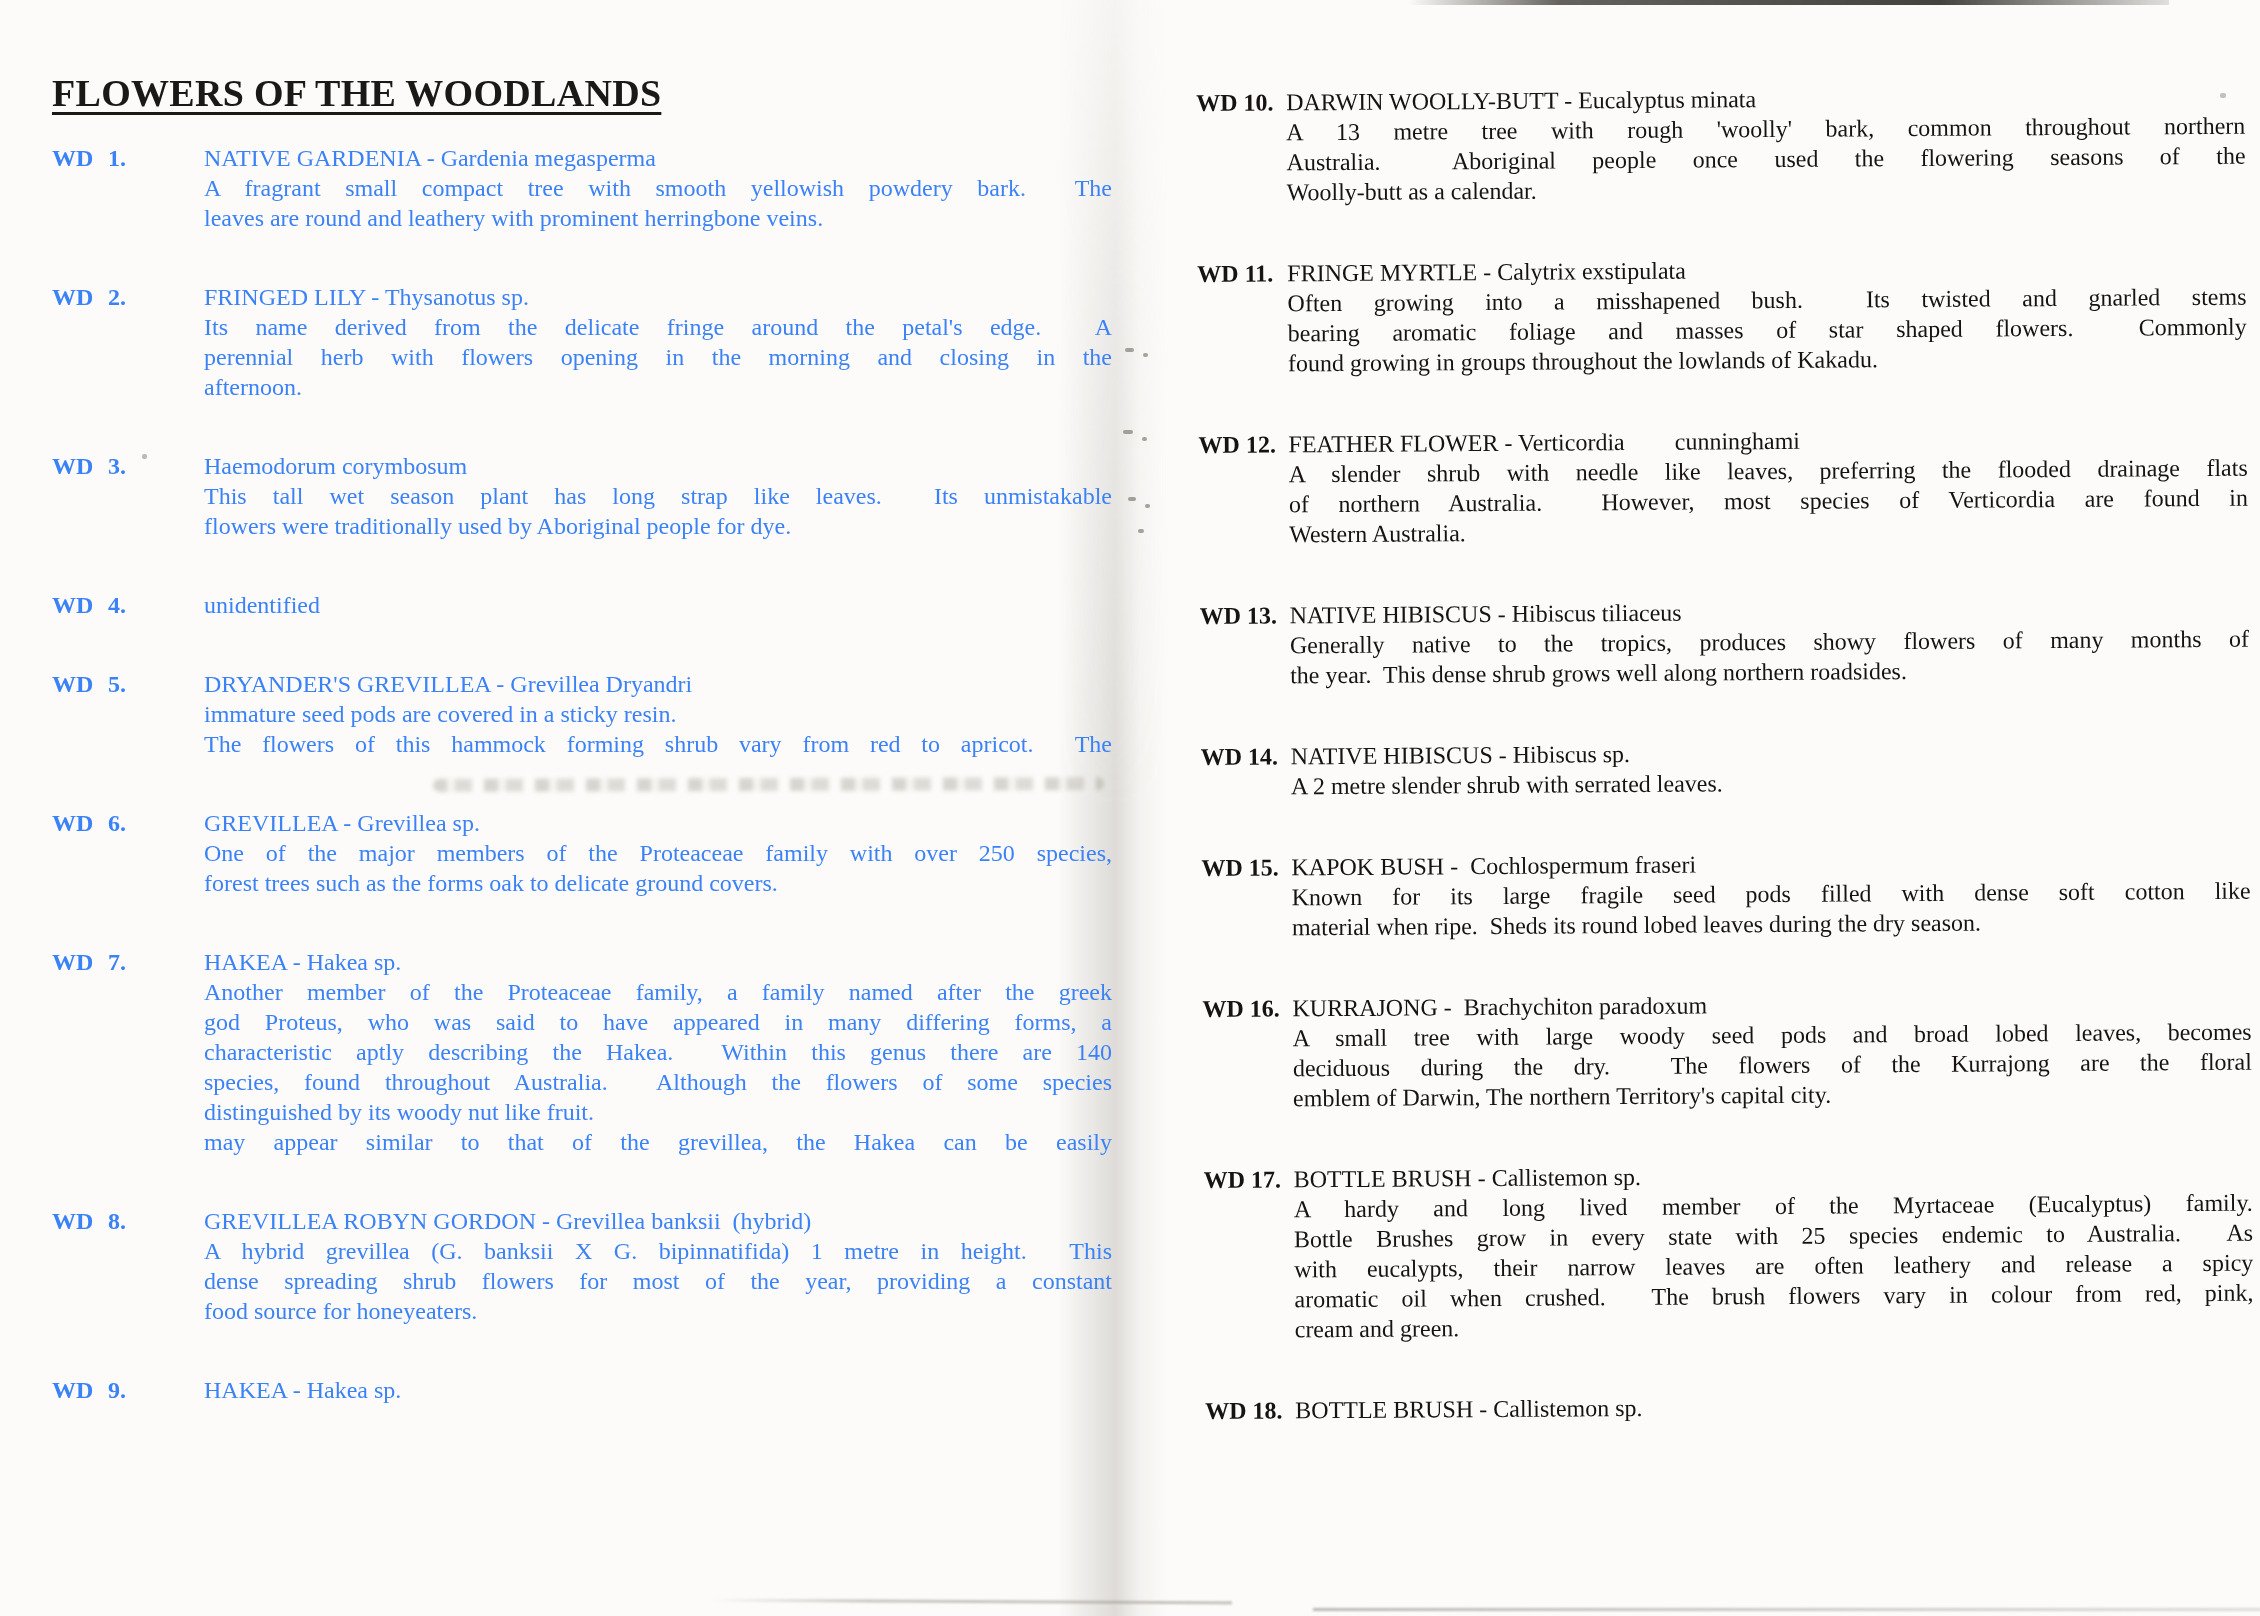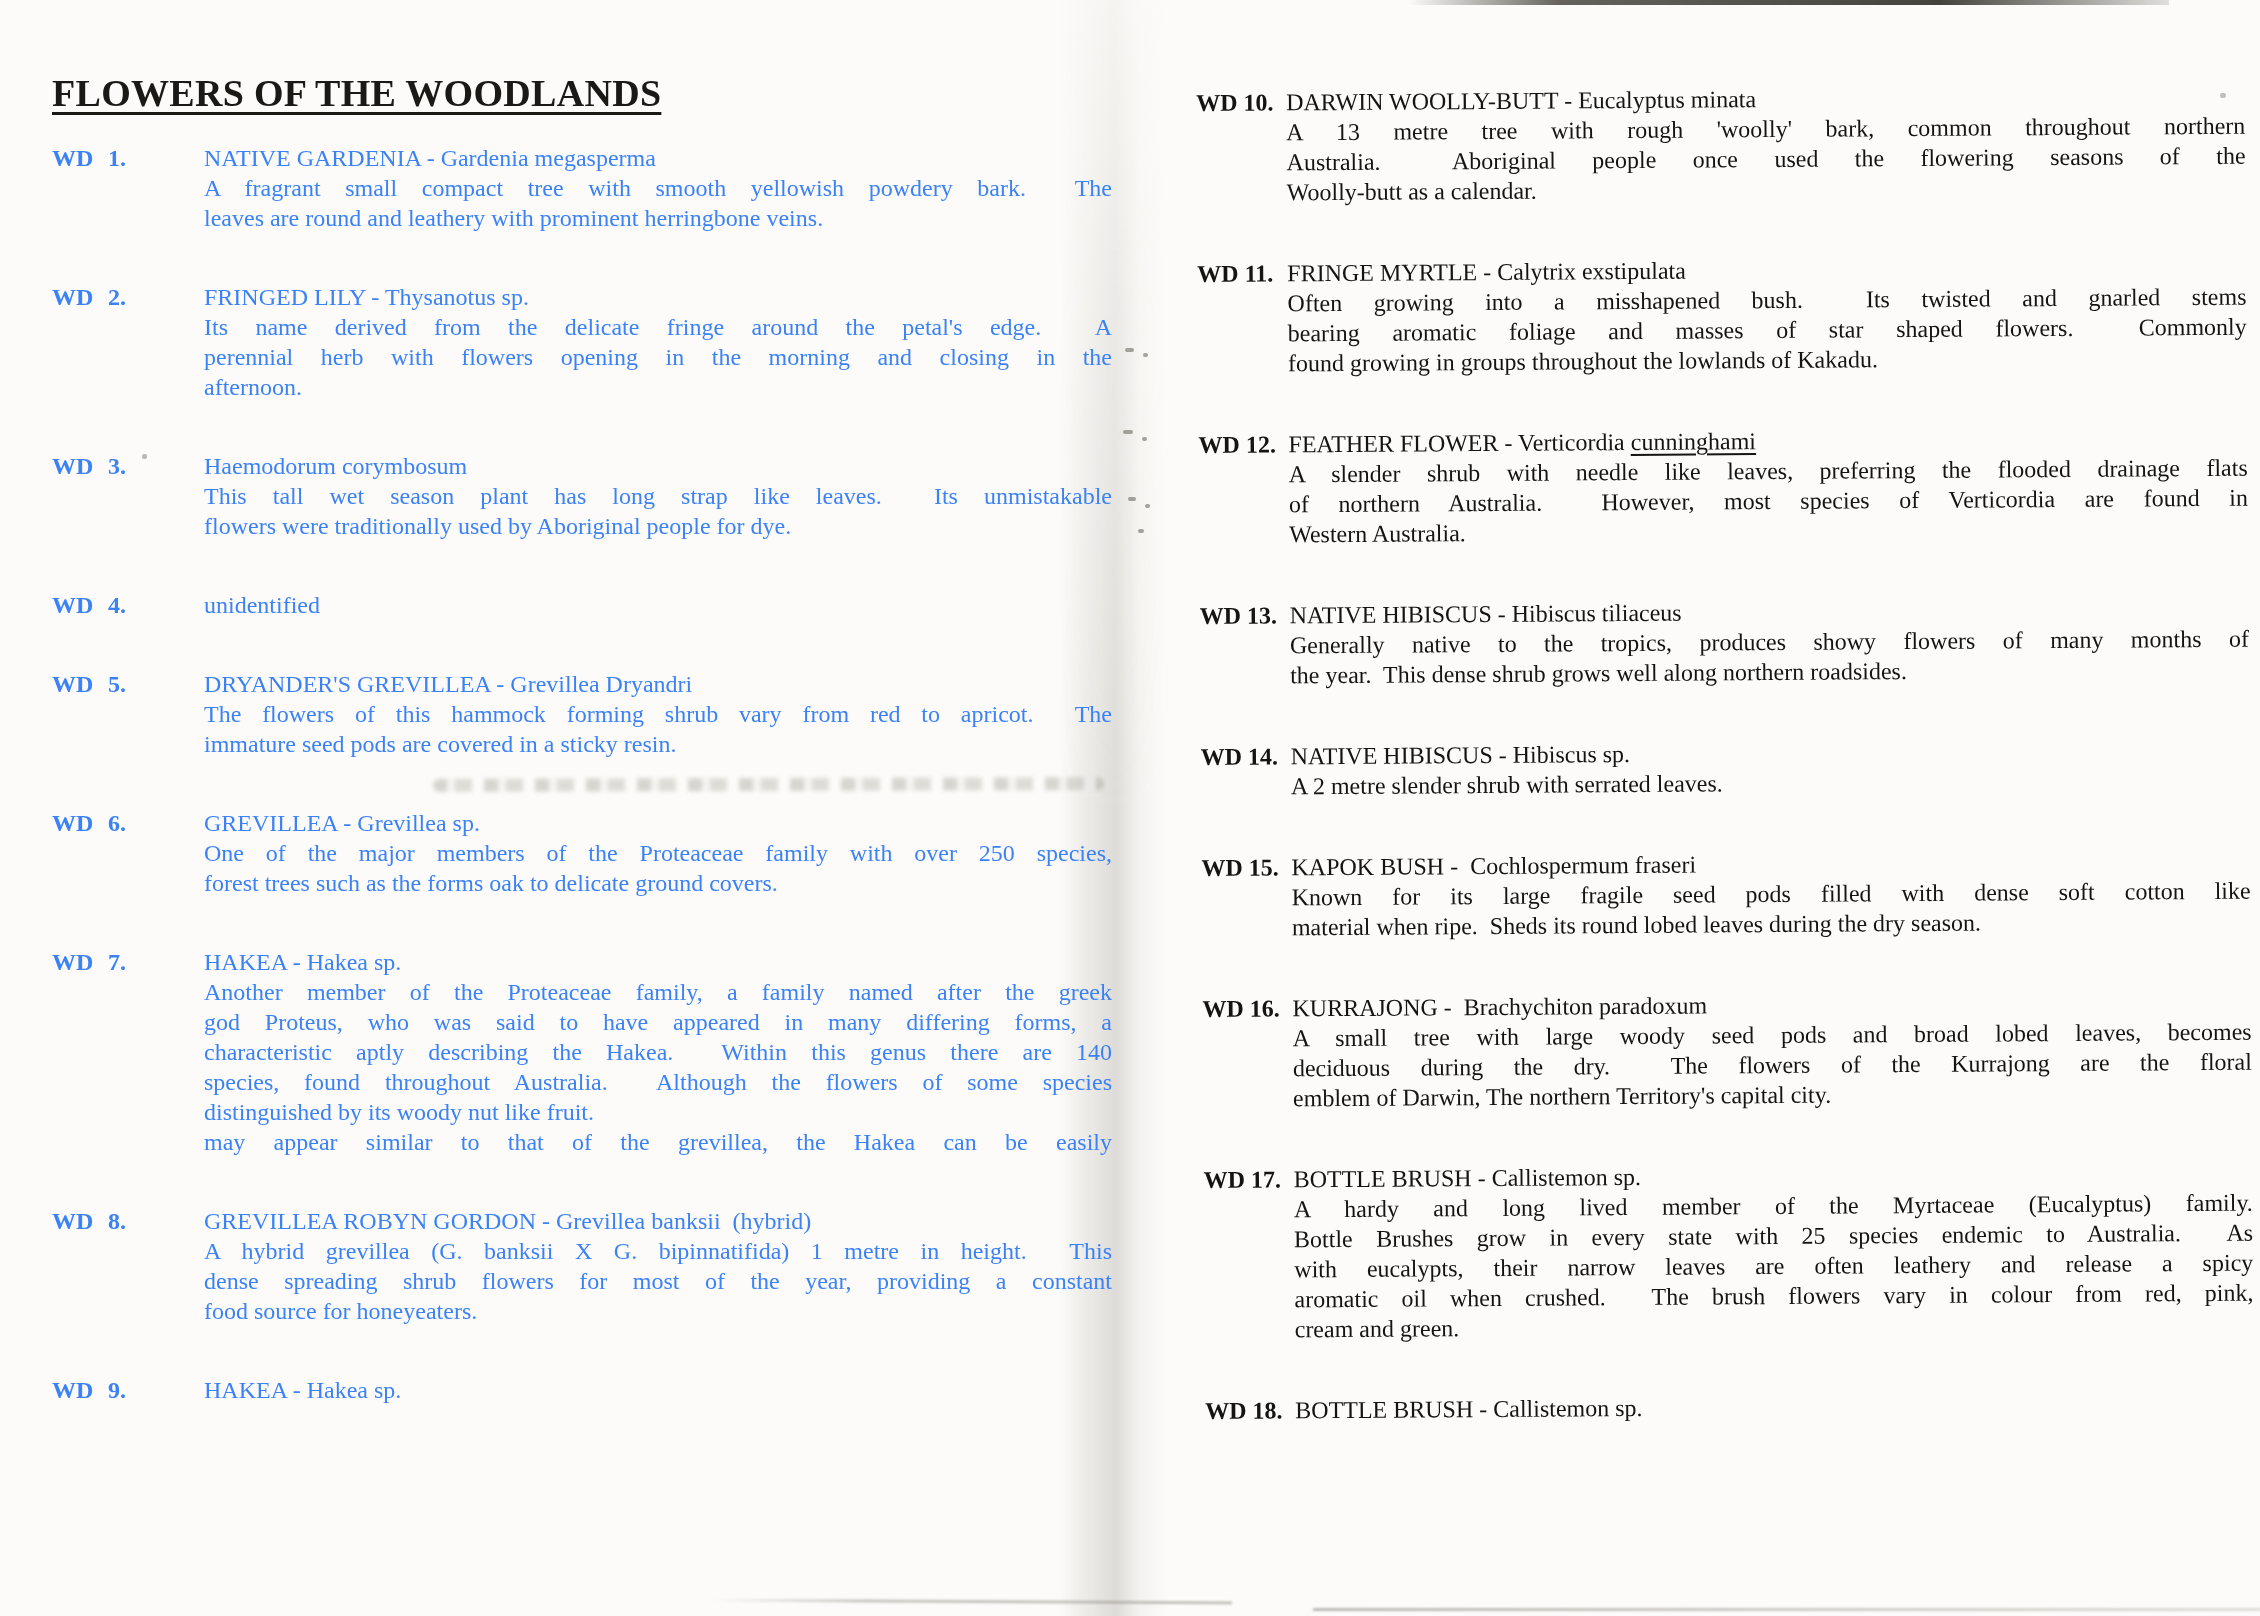--- a/index.html
+++ b/index.html
@@ -66,21 +66,21 @@
                    transform: rotate(-0.4deg); transform-origin: 0 0; }
   .entry { display: flex; margin-bottom: 49px; }
   #right-entries .entry { margin-bottom: 51px; }
   .label { font-weight: bold; white-space: pre; flex: none; }
   #left-entries  .label { width: 152px; word-spacing: 8.6px; }
   #right-entries .label { width: 90px; }
   .content { flex: 1 1 auto; min-width: 0; }
   .title-line { white-space: pre-wrap; }
   .line { white-space: pre-wrap; text-align: justify; text-align-last: justify; }
   .line.last { text-align: left; text-align-last: left; }
-  .u { text-decoration: underline; text-decoration-thickness: 1.9px; text-underline-offset: 3.8px; }
+  .u { text-decoration-thickness: 1.9px; text-underline-offset: 3.8px; margin-left: 44px; }
 </style>
 </head>
 <body style="background: rgb(252, 251, 249);">
 
 <div class="artifact" id="gutter-shade"></div>
 <div class="artifact" id="top-edge"></div>
 <div class="artifact" id="smudge"></div>
 <div class="artifact" id="bottom-edge-left"></div>
 <div class="artifact" id="bottom-edge-right"></div>
 <div class="speck" style="left:1125px;top:348px;width:8.6px;height:3.8px"></div>
@@ -123,22 +123,22 @@
     <div class="entry">
       <div class="label">WD 4.</div>
       <div class="content">
         <div class="title-line">unidentified</div>
       </div>
     </div>
     <div class="entry">
       <div class="label">WD 5.</div>
       <div class="content">
         <div class="title-line">DRYANDER'S GREVILLEA - Grevillea Dryandri</div>
+        <div class="line last">immature seed pods are covered in a sticky resin.</div>
         <div class="line">The flowers of this hammock forming shrub vary from red to apricot.  The</div>
-        <div class="line last">immature seed pods are covered in a sticky resin.</div>
       </div>
     </div>
     <div class="entry">
       <div class="label">WD 6.</div>
       <div class="content">
         <div class="title-line">GREVILLEA - Grevillea sp.</div>
         <div class="line">One of the major members of the Proteaceae family with over 250 species,</div>
         <div class="line last">forest trees such as the forms oak to delicate ground covers.</div>
       </div>
     </div>

